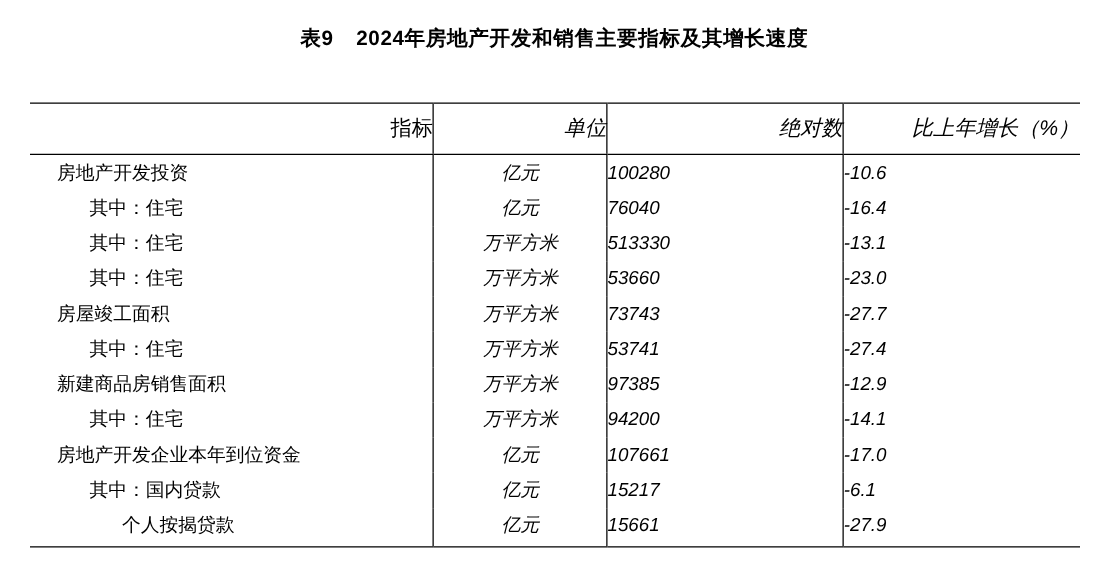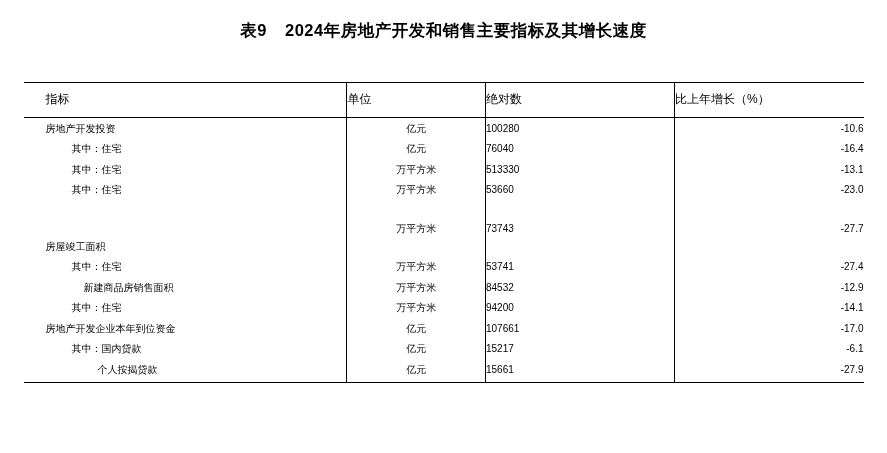--- a/index.html
+++ b/index.html
@@ -38,41 +38,41 @@
     padding-top: 34px;
   }
   table.stat {
     width: 100%;
     border-collapse: collapse;
     font-size: 14.5px;
     font-family: "Liberation Sans", sans-serif;
   }
   table.stat thead th {
     font-weight: normal;
-    text-align: left;
+    text-align: right;
     padding: 8px 0 9px 0;
     border-top: 1.6px solid #000;
     border-bottom: 1.2px solid #000;
-    font-size: 12px;
+    font-size: 17px;
   }
   table.stat tbody td {
     padding: 2.5px 0 2.5px 0;
-    font-size: 10px;
+    font-size: 15px;
     line-height: 1.55;
   }
   table.stat tbody tr:last-child td {
     border-bottom: 1.6px solid #000;
     padding-bottom: 5px;
   }
   .col-ind { width: 38.5%; text-align: left; padding-left: 22px !important; }
   .col-unit { width: 16.5%; text-align: center; }
   .col-abs { width: 22.5%; text-align: left; }
-  .col-growth { width: 22.5%; text-align: right; }
+  .col-growth { width: 22.5%; text-align: left; }
 
-  .vline-1 { border-left: 1.1px solid #000; }
+  .vline-1 { border-left: 1.1px solid #000; font-style: italic; }
   .ind-level-0 { padding-left: 0px; }
   .ind-level-1 { padding-left: 30px; }
   .ind-level-2 { padding-left: 52px; }
   .num { font-family: "Liberation Sans", sans-serif; }
 </style>
 </head>
 <body>
 
 <div class="page">
 
@@ -109,35 +109,35 @@
             <td class="col-abs vline-1 num">513330</td>
             <td class="col-growth vline-1 num">-13.1</td>
           </tr>
           <tr>
             <td class="col-ind"><span class="ind-level-1" style="display: inline-block; padding-left: 26px;">其中：住宅</span></td>
             <td class="col-unit vline-1">万平方米</td>
             <td class="col-abs vline-1 num">53660</td>
             <td class="col-growth vline-1 num">-23.0</td>
           </tr>
           <tr>
-            <td class="col-ind"><span class="ind-level-0" style="display: inline-block; padding-left: 0px; margin-top: 36px;">房屋竣工面积</span></td>
+            <td class="col-ind"><span class="ind-level-0" style="display: inline-block; padding-left: 0px;">房屋竣工面积</span></td>
             <td class="col-unit vline-1">万平方米</td>
             <td class="col-abs vline-1 num">73743</td>
             <td class="col-growth vline-1 num">-27.7</td>
           </tr>
           <tr>
             <td class="col-ind"><span class="ind-level-1" style="display: inline-block; padding-left: 26px;">其中：住宅</span></td>
             <td class="col-unit vline-1">万平方米</td>
             <td class="col-abs vline-1 num">53741</td>
             <td class="col-growth vline-1 num">-27.4</td>
           </tr>
           <tr>
-            <td class="col-ind"><span class="ind-level-0" style="display: inline-block; padding-left: 0px; margin-left: 38px;">新建商品房销售面积</span></td>
+            <td class="col-ind"><span class="ind-level-0" style="display: inline-block; padding-left: 0px;">新建商品房销售面积</span></td>
             <td class="col-unit vline-1">万平方米</td>
-            <td class="col-abs vline-1 num">84532</td>
+            <td class="col-abs vline-1 num">97385</td>
             <td class="col-growth vline-1 num">-12.9</td>
           </tr>
           <tr>
             <td class="col-ind"><span class="ind-level-1" style="display: inline-block; padding-left: 26px;">其中：住宅</span></td>
             <td class="col-unit vline-1">万平方米</td>
             <td class="col-abs vline-1 num">94200</td>
             <td class="col-growth vline-1 num">-14.1</td>
           </tr>
           <tr>
             <td class="col-ind"><span class="ind-level-0" style="display: inline-block; padding-left: 0px;">房地产开发企业本年到位资金</span></td>

